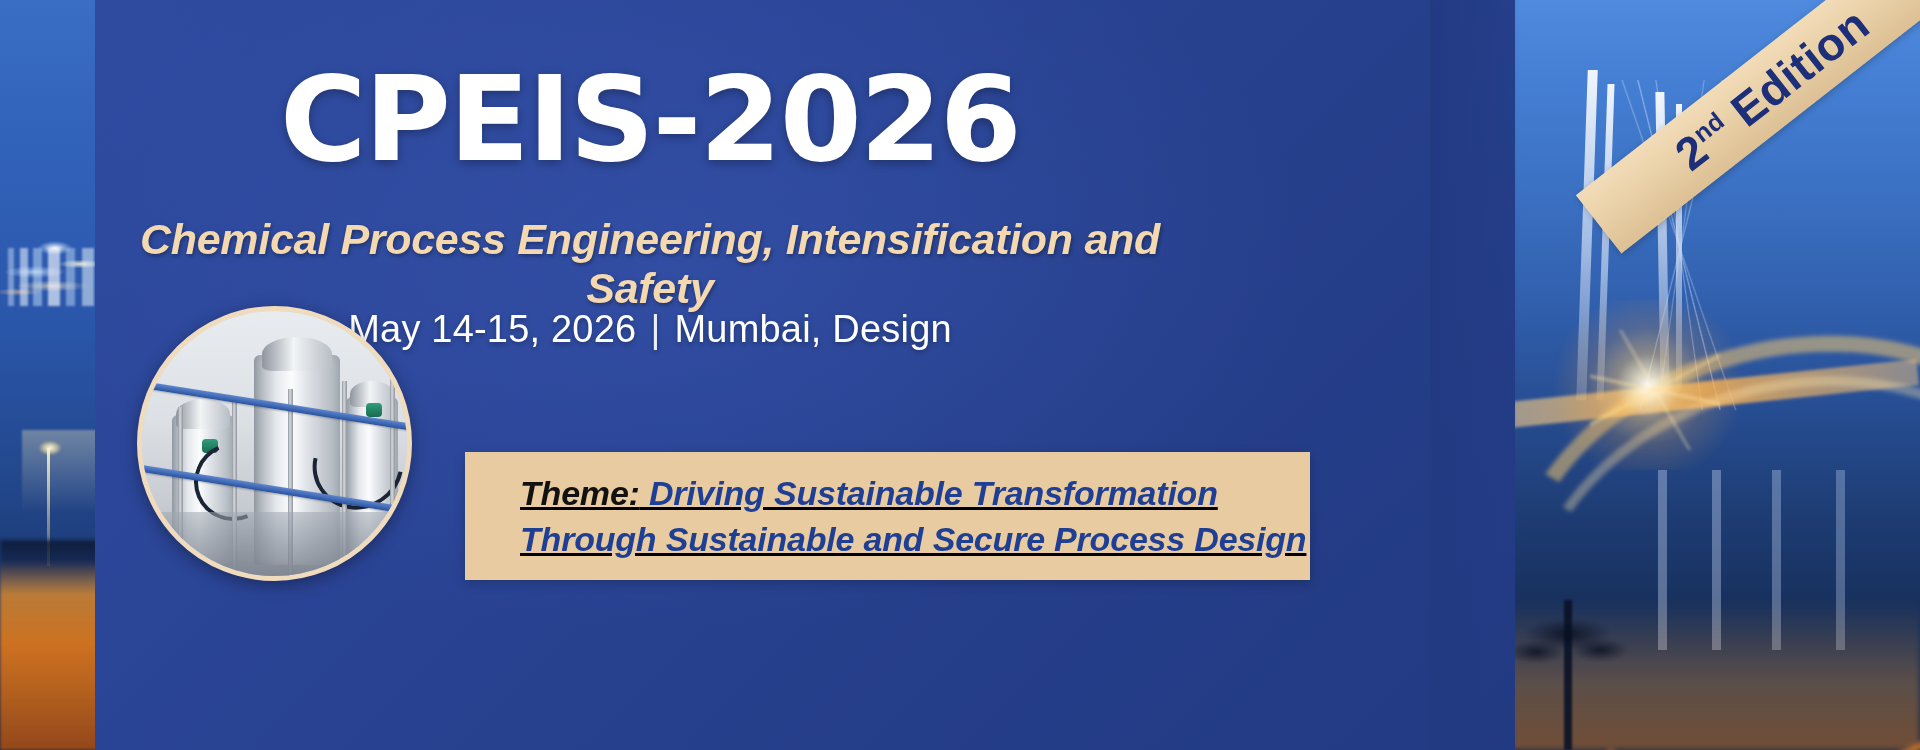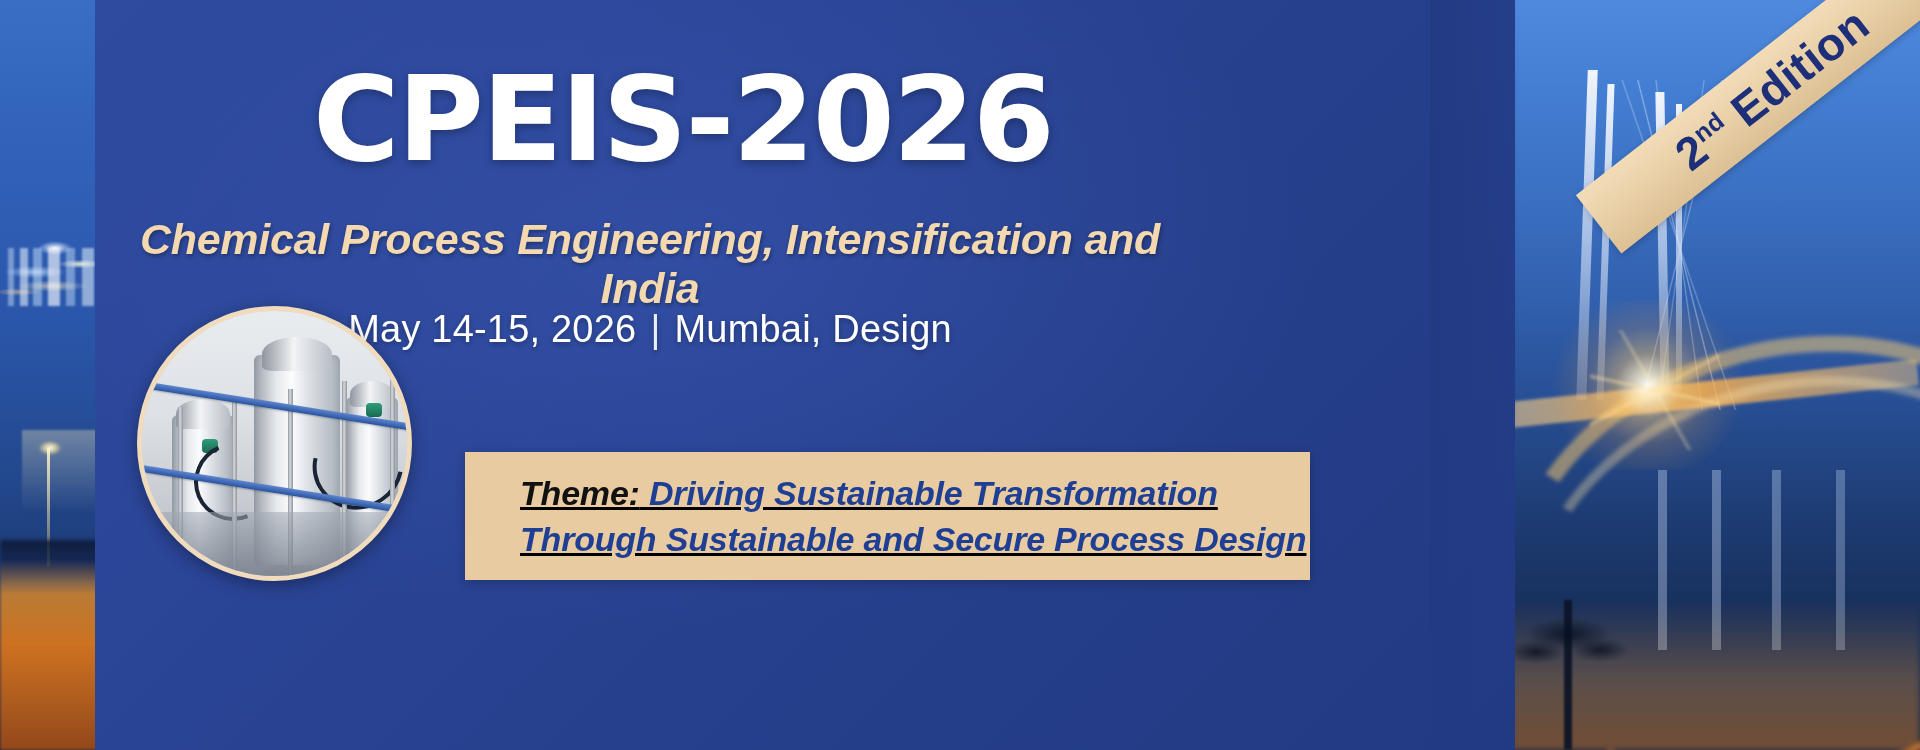--- a/index.html
+++ b/index.html
@@ -364,21 +364,20 @@
     top: 58px;
     width: 1110px;
     text-align: center;
     font-size: 118px;
     font-weight: bold;
     color: #ffffff;
     letter-spacing: -2px;
     line-height: 1.05;
     text-shadow: 0 3px 10px rgba(0,0,0,.30);
     font-family: "DejaVu Sans", sans-serif;
-    margin-left: 33px;
   }
 
   .subtitle {
     position: absolute;
     left: 0;
     top: 215px;
     width: 1110px;
     text-align: center;
     font-size: 43px;
     font-weight: bold;
@@ -550,21 +549,21 @@
 
   <div class="ribbon">
     <span class="ribbon-text"><span>2</span><sup>nd</sup>
       <span>Edition</span></span>
   </div>
 
   <div class="content">
 
     <div class="title">CPEIS-2026</div>
 
-    <div class="subtitle">Chemical Process Engineering, Intensification and India</div>
+    <div class="subtitle">Chemical Process Engineering, Intensification and Safety</div>
 
     <div class="datebar">
       <span>May 14-15, 2026</span><span class="sep">|</span><span>Mumbai, Design</span>
     </div>
 
     <div class="circle-photo">
       <div class="plant-bg"></div>
       <div class="plant-vessel v1"></div>
       <div class="plant-vessel v2"></div>
       <div class="plant-vessel v3"></div>

